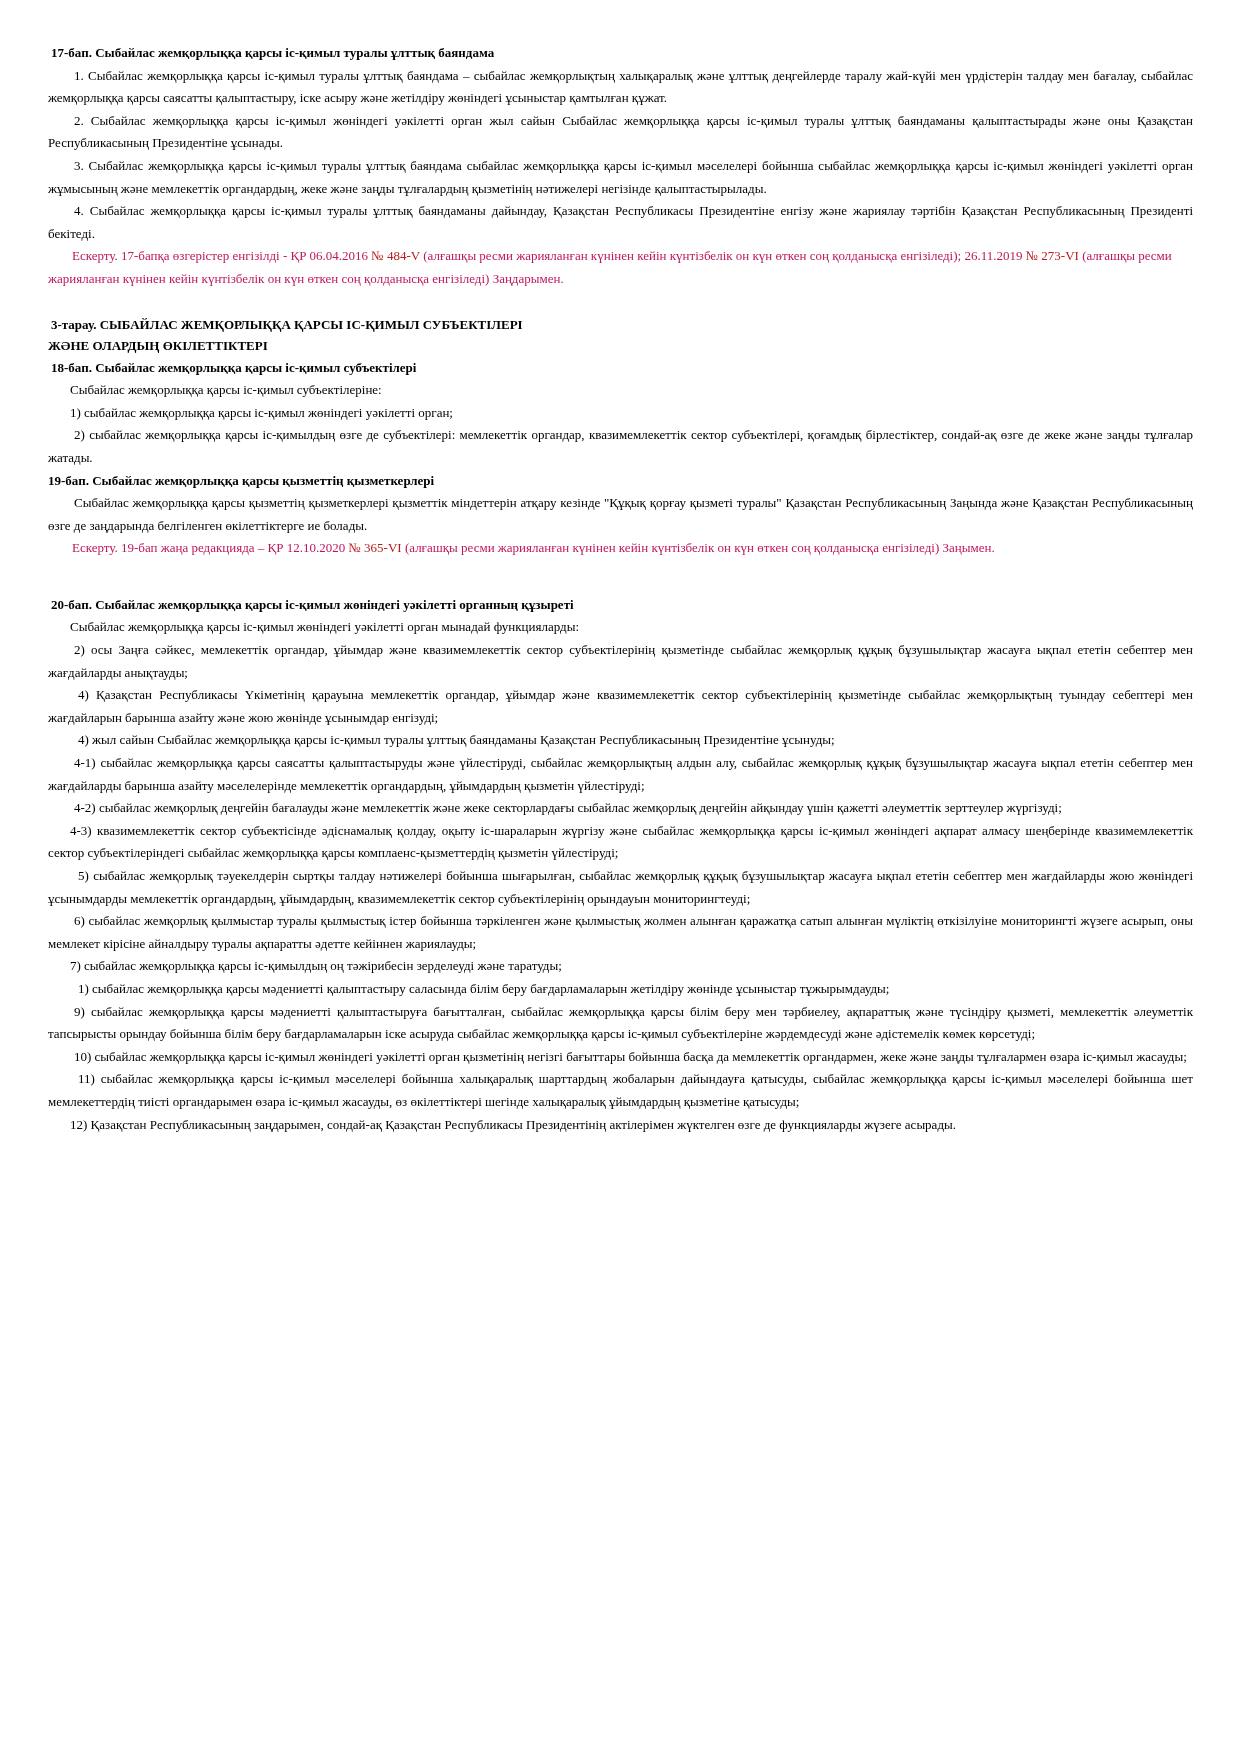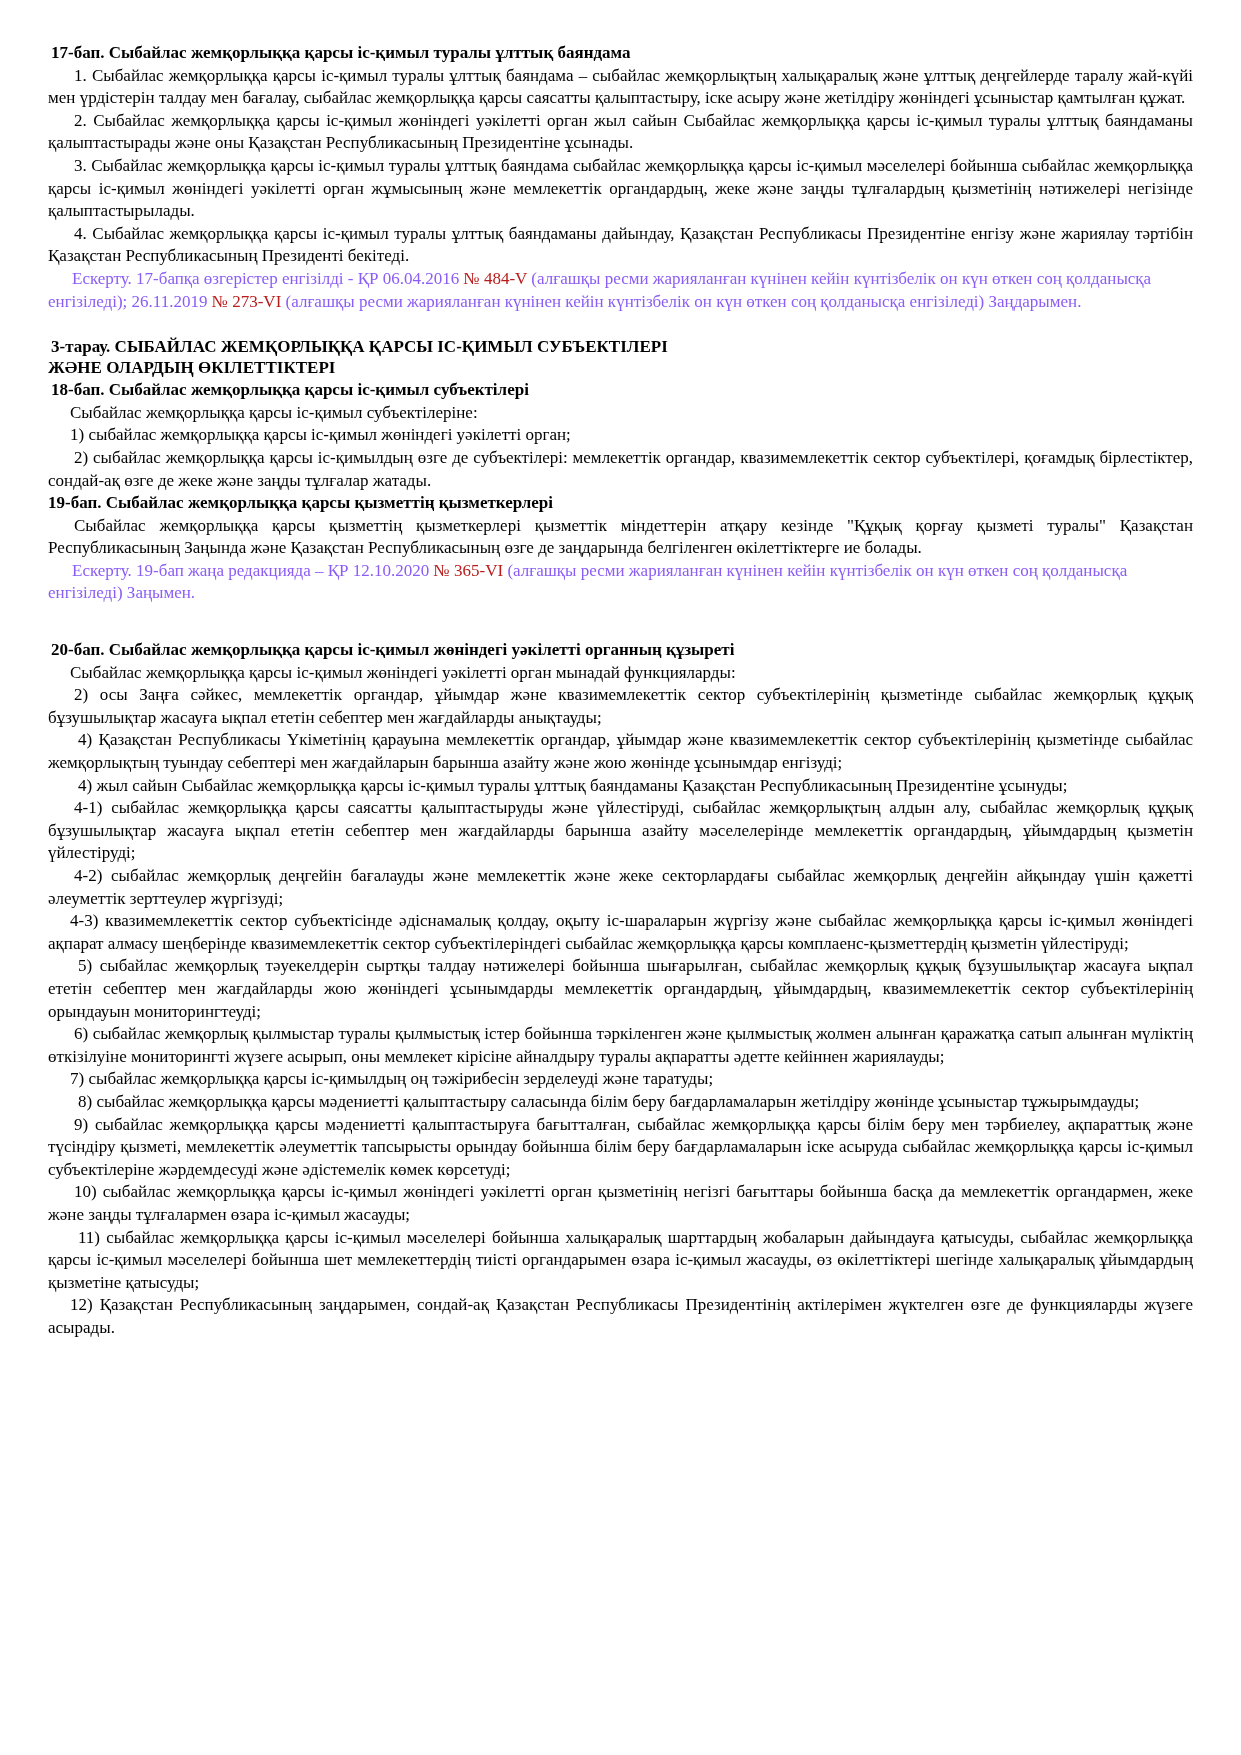--- a/index.html
+++ b/index.html
@@ -13,21 +13,21 @@
     position: relative;
     overflow: hidden;
     font-family: "Liberation Serif", "DejaVu Serif", serif;
     color: #000000;
   }
   .page {
     position: absolute;
     left: 48px;
     top: 42px;
     width: 1145px;
-    font-size: 17px;
+    font-size: 13px;
     line-height: 22.6px;
   }
   p {
     margin: 0;
     text-align: justify;
   }
   .heading {
     font-weight: bold;
     text-align: left;
     padding-left: 3px;
@@ -36,21 +36,21 @@
   .ind2 { text-indent: 30px; }
   .ind3 { text-indent: 22px; }
   .chapter {
     font-weight: bold;
     text-align: left;
     line-height: 21px;
   }
   .chapter .l1 { padding-left: 3px; display: block; }
   .chapter .l2 { display: block; }
   .note { text-indent: 24px; text-align: left; }
-  .red { color: #8b5cf6; }
+  .red { color: #be185d; }
   .blk { color: #b91c1c; }
   .gap1 { height: 22px; }
   .gap2 { height: 23px; }
 </style>
 </head>
 <body>
 
 <div class="page">
 
   <section>
@@ -89,20 +89,20 @@
     <p class="ind3">Сыбайлас жемқорлыққа қарсы іс-қимыл жөніндегі уәкілетті орган мынадай функцияларды:</p>
     <p class="ind">2) осы Заңға сәйкес, мемлекеттік органдар, ұйымдар және квазимемлекеттік сектор субъектілерінің қызметінде сыбайлас жемқорлық құқық бұзушылықтар жасауға ықпал ететін себептер мен жағдайларды анықтауды;</p>
     <p class="ind2">4) Қазақстан Республикасы Үкіметінің қарауына мемлекеттік органдар, ұйымдар және квазимемлекеттік сектор субъектілерінің қызметінде сыбайлас жемқорлықтың туындау себептері мен жағдайларын барынша азайту және жою жөнінде ұсынымдар енгізуді;</p>
     <p class="ind2">4) жыл сайын Сыбайлас жемқорлыққа қарсы іс-қимыл туралы ұлттық баяндаманы Қазақстан Республикасының Президентіне ұсынуды;</p>
     <p class="ind">4-1) сыбайлас жемқорлыққа қарсы саясатты қалыптастыруды және үйлестіруді, сыбайлас жемқорлықтың алдын алу, сыбайлас жемқорлық құқық бұзушылықтар жасауға ықпал ететін себептер мен жағдайларды барынша азайту мәселелерінде мемлекеттік органдардың, ұйымдардың қызметін үйлестіруді;</p>
     <p class="ind">4-2) сыбайлас жемқорлық деңгейін бағалауды және мемлекеттік және жеке секторлардағы сыбайлас жемқорлық деңгейін айқындау үшін қажетті әлеуметтік зерттеулер жүргізуді;</p>
     <p class="ind3">4-3) квазимемлекеттік сектор субъектісінде әдіснамалық қолдау, оқыту іс-шараларын жүргізу және сыбайлас жемқорлыққа қарсы іс-қимыл жөніндегі ақпарат алмасу шеңберінде квазимемлекеттік сектор субъектілеріндегі сыбайлас жемқорлыққа қарсы комплаенс-қызметтердің қызметін үйлестіруді;</p>
     <p class="ind2">5) сыбайлас жемқорлық тәуекелдерін сыртқы талдау нәтижелері бойынша шығарылған, сыбайлас жемқорлық құқық бұзушылықтар жасауға ықпал ететін себептер мен жағдайларды жою жөніндегі ұсынымдарды мемлекеттік органдардың, ұйымдардың, квазимемлекеттік сектор субъектілерінің орындауын мониторингтеуді;</p>
     <p class="ind">6) сыбайлас жемқорлық қылмыстар туралы қылмыстық істер бойынша тәркіленген және қылмыстық жолмен алынған қаражатқа сатып алынған мүліктің өткізілуіне мониторингті жүзеге асырып, оны мемлекет кірісіне айналдыру туралы ақпаратты әдетте кейіннен жариялауды;</p>
     <p class="ind3">7) сыбайлас жемқорлыққа қарсы іс-қимылдың оң тәжірибесін зерделеуді және таратуды;</p>
-    <p class="ind2">8) сыбайлас жемқорлыққа қарсы мәдениетті қалыптастыру саласында білім беру бағдарламаларын жетілдіру жөнінде ұсыныстар тұжырымдауды;</p>
+    <p class="ind2">1) сыбайлас жемқорлыққа қарсы мәдениетті қалыптастыру саласында білім беру бағдарламаларын жетілдіру жөнінде ұсыныстар тұжырымдауды;</p>
     <p class="ind">9) сыбайлас жемқорлыққа қарсы мәдениетті қалыптастыруға бағытталған, сыбайлас жемқорлыққа қарсы білім беру мен тәрбиелеу, ақпараттық және түсіндіру қызметі, мемлекеттік әлеуметтік тапсырысты орындау бойынша білім беру бағдарламаларын іске асыруда сыбайлас жемқорлыққа қарсы іс-қимыл субъектілеріне жәрдемдесуді және әдістемелік көмек көрсетуді;</p>
     <p class="ind">10) сыбайлас жемқорлыққа қарсы іс-қимыл жөніндегі уәкілетті орган қызметінің негізгі бағыттары бойынша басқа да мемлекеттік органдармен, жеке және заңды тұлғалармен өзара іс-қимыл жасауды;</p>
     <p class="ind2">11) сыбайлас жемқорлыққа қарсы іс-қимыл мәселелері бойынша халықаралық шарттардың жобаларын дайындауға қатысуды, сыбайлас жемқорлыққа қарсы іс-қимыл мәселелері бойынша шет мемлекеттердің тиісті органдарымен өзара іс-қимыл жасауды, өз өкілеттіктері шегінде халықаралық ұйымдардың қызметіне қатысуды;</p>
     <p class="ind3">12) Қазақстан Республикасының заңдарымен, сондай-ақ Қазақстан Республикасы Президентінің актілерімен жүктелген өзге де функцияларды жүзеге асырады.</p>
   </section>
 
 </div>
 
 </body></html>

